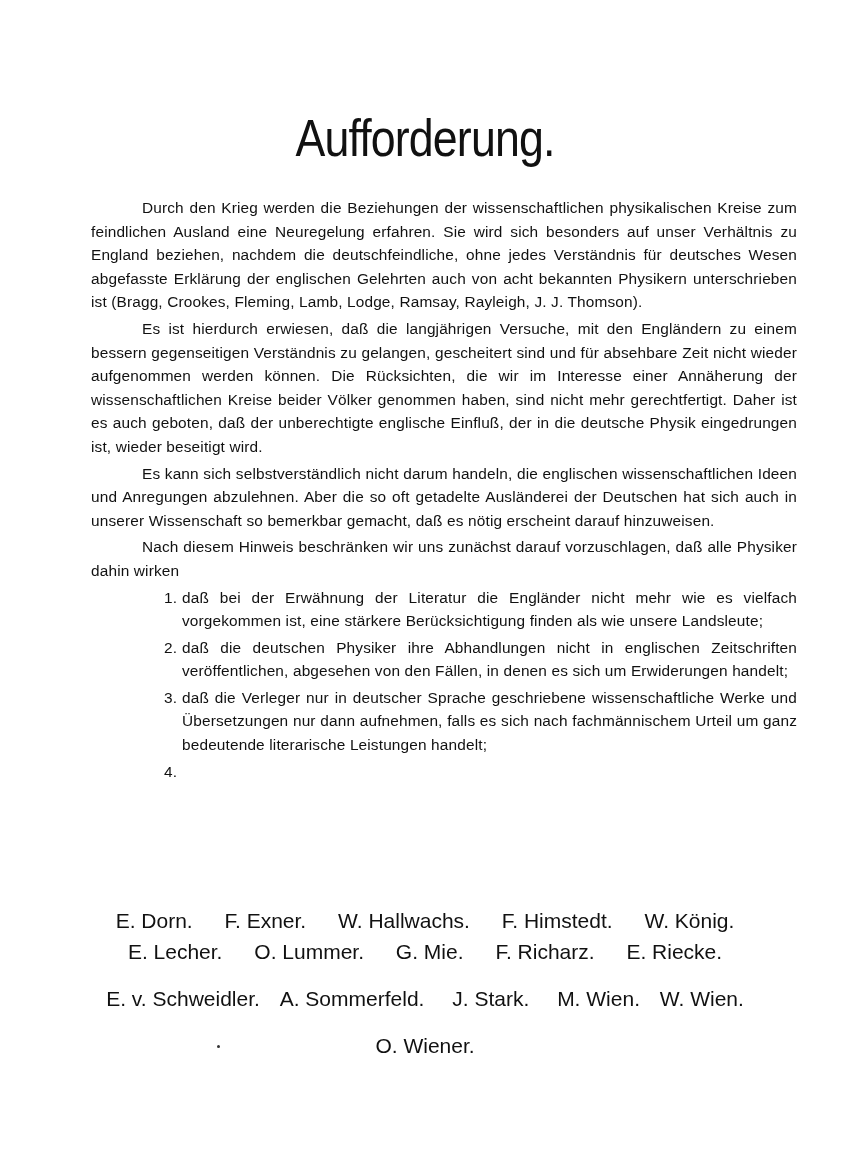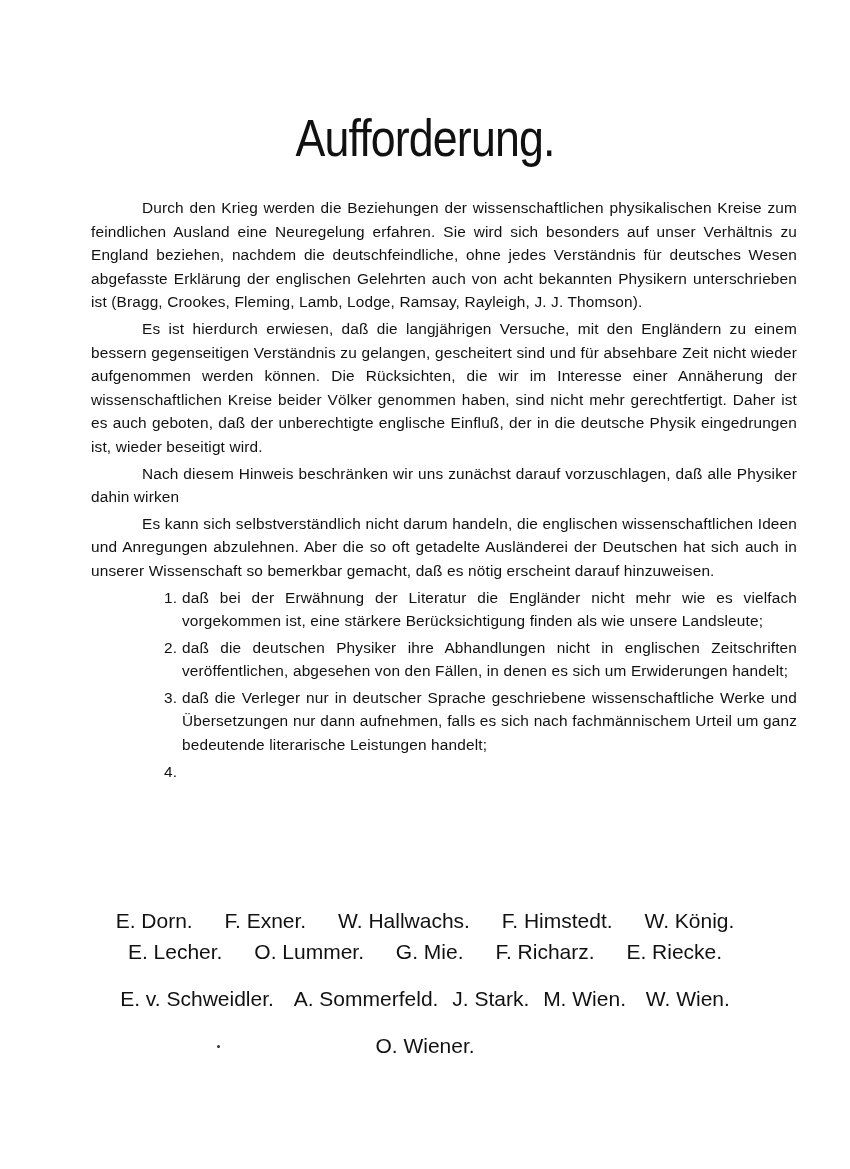--- a/index.html
+++ b/index.html
@@ -36,22 +36,22 @@
 </style>
 </head>
 <body>
 
 <div class="page">
   <h1 class="title" style="margin:0;font-weight:normal;">Aufforderung.</h1>
 
   <div class="body">
     <p class="para">Durch den Krieg werden die Beziehungen der wissenschaftlichen physikalischen Kreise zum feindlichen Ausland eine Neuregelung erfahren. Sie wird sich besonders auf unser Verhältnis zu England beziehen, nachdem die deutschfeindliche, ohne jedes Verständnis für deutsches Wesen abgefasste Erklärung der englischen Gelehrten auch von acht bekannten Physikern unterschrieben ist (Bragg, Crookes, Fleming, Lamb, Lodge, Ramsay, Rayleigh, J. J. Thomson).</p>
     <p class="para">Es ist hierdurch erwiesen, daß die langjährigen Versuche, mit den Engländern zu einem bessern gegenseitigen Verständnis zu gelangen, gescheitert sind und für absehbare Zeit nicht wieder aufgenommen werden können. Die Rücksichten, die wir im Interesse einer Annäherung der wissenschaftlichen Kreise beider Völker genommen haben, sind nicht mehr gerechtfertigt. Daher ist es auch geboten, daß der unberechtigte englische Einfluß, der in die deutsche Physik eingedrungen ist, wieder beseitigt wird.</p>
+    <p class="para">Es kann sich selbstverständlich nicht darum handeln, die englischen wissenschaftlichen Ideen und Anregungen abzulehnen. Aber die so oft getadelte Ausländerei der Deutschen hat sich auch in unserer Wissenschaft so bemerkbar gemacht, daß es nötig erscheint darauf hinzuweisen.</p>
     <p class="para">Nach diesem Hinweis beschränken wir uns zunächst darauf vorzuschlagen, daß alle Physiker dahin wirken</p>
-    <p class="para">Es kann sich selbstverständlich nicht darum handeln, die englischen wissenschaftlichen Ideen und Anregungen abzulehnen. Aber die so oft getadelte Ausländerei der Deutschen hat sich auch in unserer Wissenschaft so bemerkbar gemacht, daß es nötig erscheint darauf hinzuweisen.</p>
 
     <ol class="list">
       <li>
         <span class="num">1.</span>
         <span>daß bei der Erwähnung der Literatur die Engländer nicht mehr wie es vielfach vorgekommen ist, eine stärkere Berücksichtigung finden als wie unsere Landsleute;</span>
       </li>
       <li>
         <span class="num">2.</span>
         <span>daß die deutschen Physiker ihre Abhandlungen nicht in englischen Zeitschriften veröffentlichen, abgesehen von den Fällen, in denen es sich um Erwiderungen handelt;</span>
       </li>
@@ -76,21 +76,21 @@
     <span class="sig-line">
       <span class="sig">E. Lecher.</span>
       <span class="sig">O. Lummer.</span>
       <span class="sig">G. Mie.</span>
       <span class="sig">F. Richarz.</span>
       <span class="sig">E. Riecke.</span>
     </span>
     <span class="sig-line">
       <span class="sig" style="margin:16px 7px">E. v. Schweidler.</span>
       <span class="sig" style="margin:0 7px">A. Sommerfeld.</span>
-      <span class="sig" style="margin:0 1px">J. Stark.</span>
+      <span class="sig" style="margin:0 15px">J. Stark.</span>
       <span class="sig" style="margin:16px 7px">M. Wien.</span>
       <span class="sig" style="margin:0 7px">W. Wien.</span>
     </span>
     <span class="sig-line">
       <span class="sig">O. Wiener.</span>
     </span>
   </div>
 
   <div class="speck"></div>
 </div>

